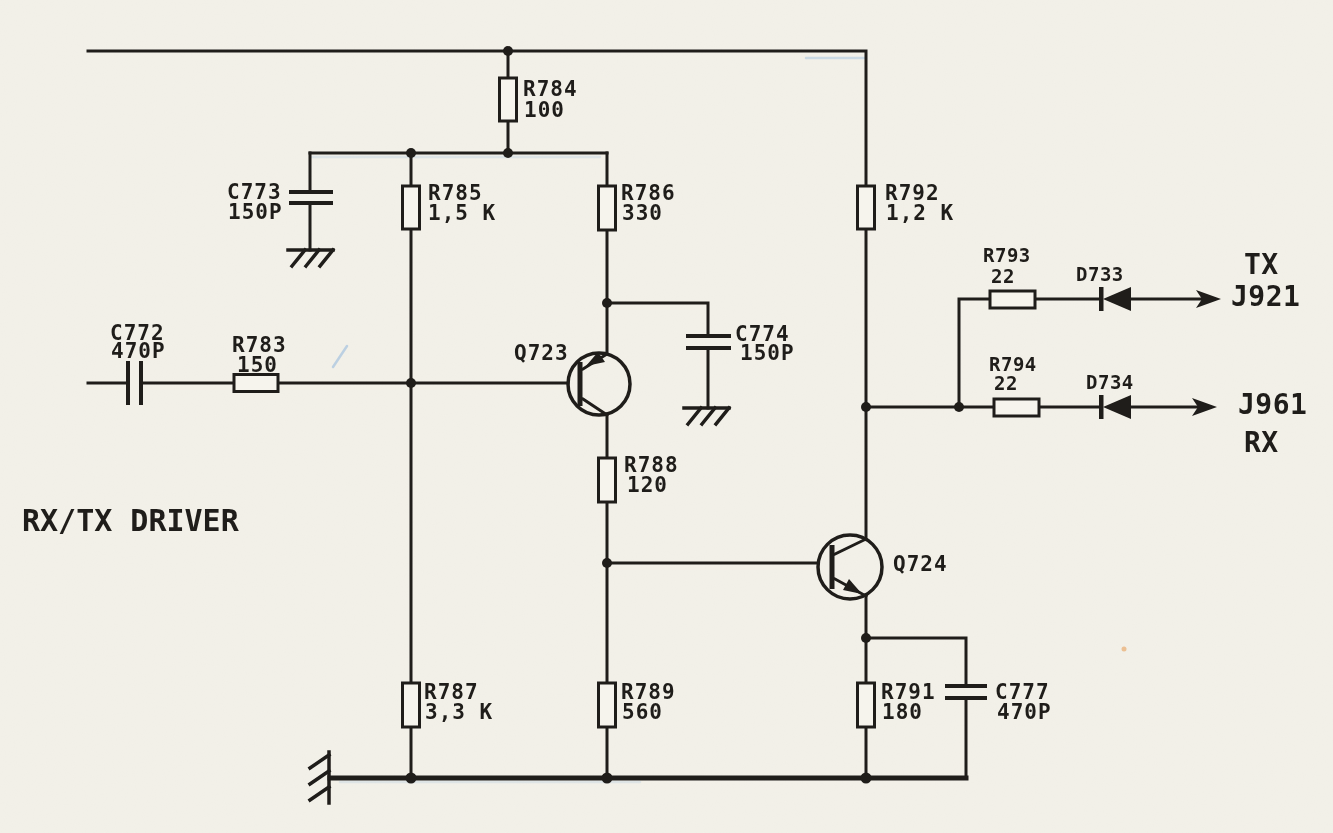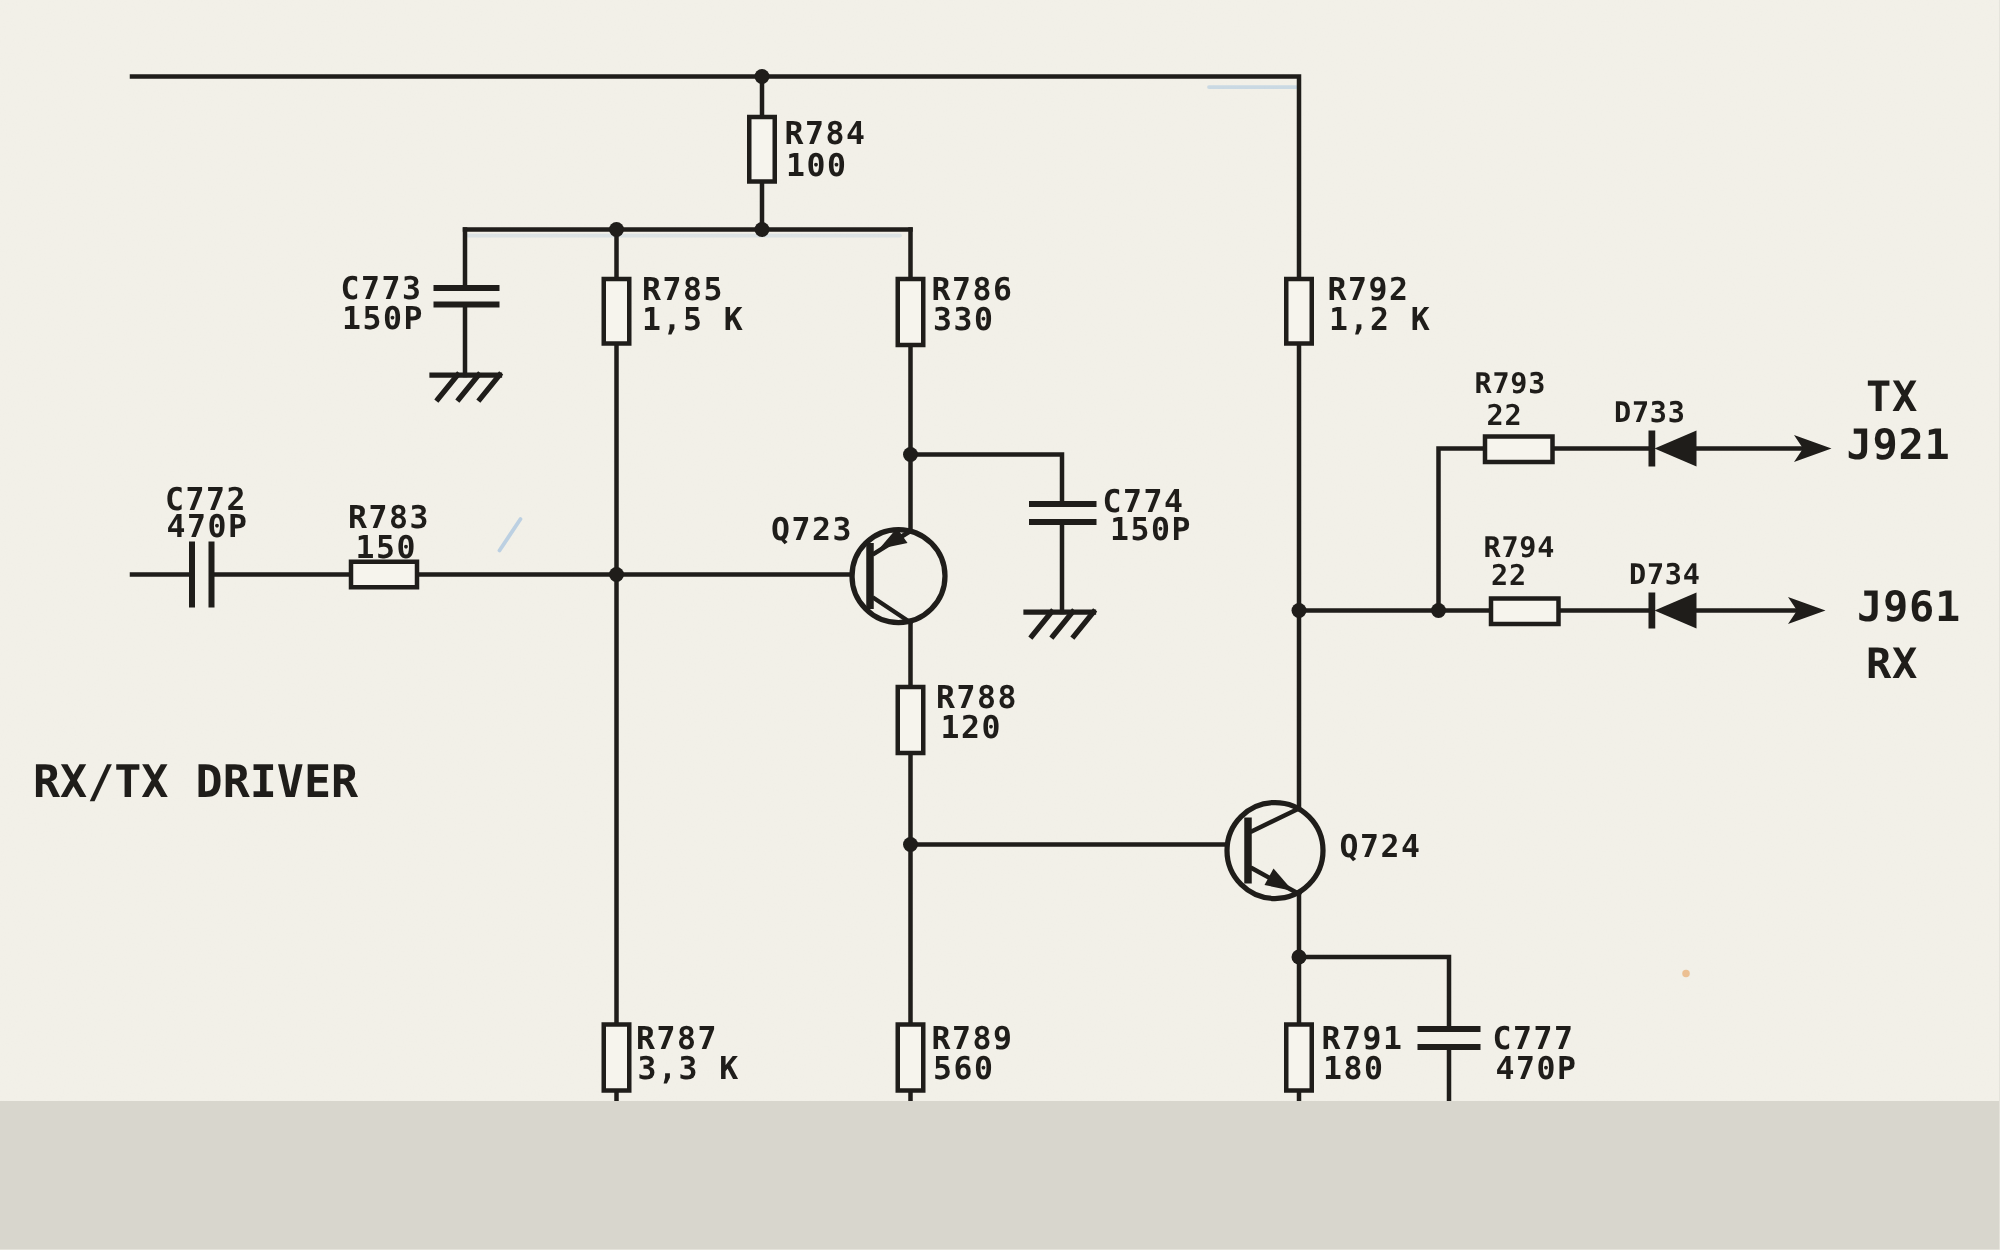--- a/index.html
+++ b/index.html
@@ -1,18 +1,18 @@
 <!DOCTYPE html>
 <html><head>
 <meta charset="utf-8">
 <style>
   html,body{margin:0;padding:0;background:#d8d6cd;}
   .stage{
     position:relative;
-    width:1333px;height:734px;
+    width:1333px;height:833px;
     background:#f3f1e9;
     overflow:hidden;
     font-family:"DejaVu Sans Mono", monospace;
   }
   svg{display:block;}
   .wire{stroke:#1f1d1a;stroke-width:3;fill:none;stroke-linecap:square;}
   .wire-thick{stroke:#1f1d1a;stroke-width:5;fill:none;stroke-linecap:square;}
   .plate{stroke:#1f1d1a;stroke-width:4;fill:none;stroke-linecap:butt;}
   .body{fill:#f6f4ed;stroke:#1f1d1a;stroke-width:3;}
   .dot{fill:#1f1d1a;stroke:none;}

